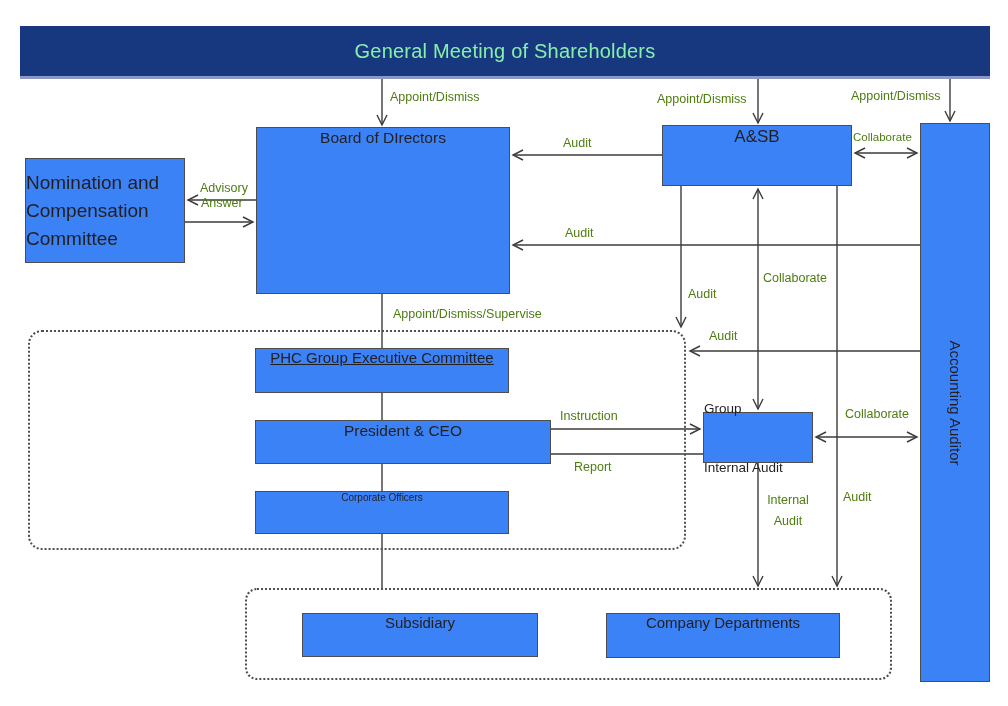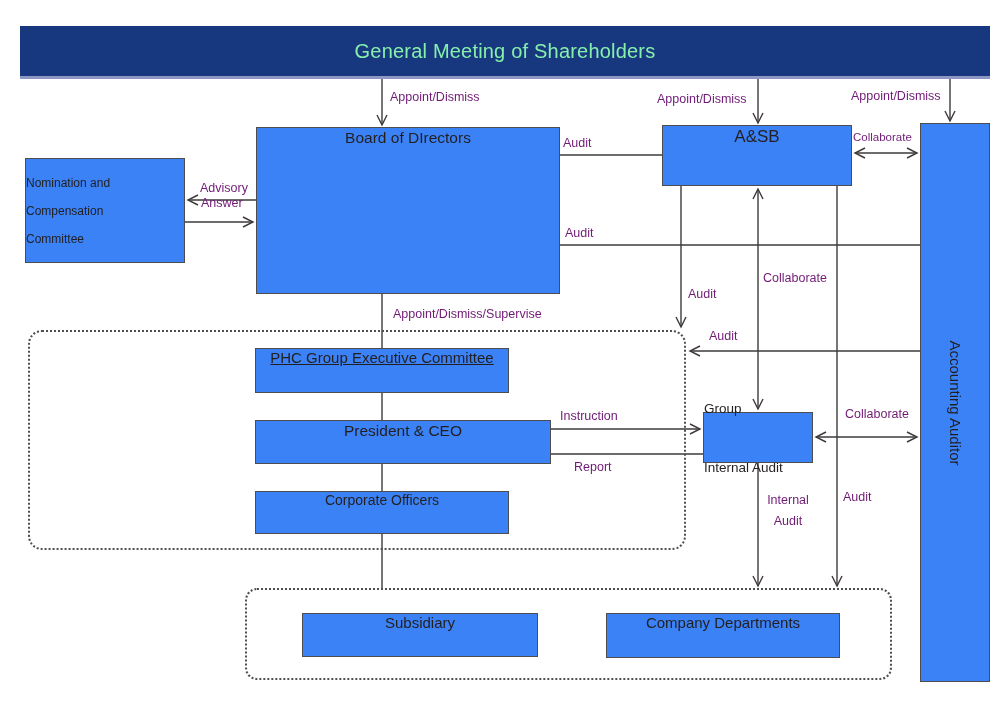--- a/index.html
+++ b/index.html
@@ -13,21 +13,21 @@
   .box{position:absolute;background:#3b82f6;border:1.5px solid #4d4d4d;box-sizing:border-box;
        display:flex;align-items:flex-start;justify-content:center;text-align:center;
        font-size:15px;line-height:1.25;}
   .box.multi{flex-direction:column;}
   .dashedgroup{position:absolute;border:2px dotted #4f4f4f;box-sizing:border-box;
        border-radius:14px;background:transparent;}
   .vwrap{position:relative;}
   .vtext{position:absolute;top:50%;left:50%;white-space:nowrap;
          transform:translate(-50%,-50%) rotate(90deg);font-size:15px;}
   svg.edges{position:absolute;left:0;top:0;width:1008px;height:706px;pointer-events:none;}
-  .elabel{position:absolute;font-size:12.5px;color:#701a75;white-space:nowrap;}
+  .elabel{position:absolute;font-size:12.5px;color:#4d7c0f;white-space:nowrap;}
   .elabel.center{text-align:center;white-space:normal;}
   .small{font-size:11.5px;}
 </style>
 </head>
 <body>
 
 <div class="stage">
 
   <svg class="edges">
     <defs>
@@ -59,47 +59,47 @@
     </g>
   </svg>
 
   <div class="dashedgroup" style="left:28px;top:330px;width:658px;height:220px;"></div>
   <div class="dashedgroup" style="left:245px;top:588px;width:647px;height:92px;border-radius:12px;"></div>
 
   <div class="banner">
     <span>General Meeting of Shareholders</span>
   </div>
 
-  <div class="box multi" style="left:25px;top:158px;width:160px;height:105px;font-size:12px;line-height:28px;">
+  <div class="box multi" style="left:25px;top:158px;width:160px;height:105px;font-size:19px;line-height:28px;">
     <span>Nomination and</span>
     <span>Compensation</span>
     <span>Committee</span>
   </div>
 
-  <div class="box" style="left:256px;top:127px;width:304px;height:167px;font-size:15.5px;">
+  <div class="box" style="left:256px;top:127px;width:254px;height:167px;font-size:15.5px;">
     <span>Board of DIrectors</span>
   </div>
 
   <div class="box" style="left:662px;top:125px;width:190px;height:61px;font-size:17px;">
     <span>A&amp;SB</span>
   </div>
 
   <div class="box vwrap" style="left:920px;top:123px;width:70px;height:559px;">
     <span class="vtext">Accounting Auditor</span>
   </div>
 
   <div class="box" style="left:255px;top:348px;width:254px;height:45px;text-decoration:underline;">
     <span>PHC Group Executive Committee</span>
   </div>
 
   <div class="box" style="left:255px;top:420px;width:296px;height:44px;font-size:15.5px;">
     <span>President &amp; CEO</span>
   </div>
 
-  <div class="box" style="left:255px;top:491px;width:254px;height:43px;font-size:14px;">
+  <div class="box" style="left:255px;top:491px;width:254px;height:43px;font-size:10px;">
     <span>Corporate Officers</span>
   </div>
 
   <div class="box multi" style="left:703px;top:412px;width:110px;height:51px;font-size:13.5px;line-height:19px;gap:40px;">
     <span>Group</span>
     <span>Internal Audit</span>
   </div>
 
   <div class="box" style="left:302px;top:613px;width:236px;height:44px;">
     <span>Subsidiary</span>

